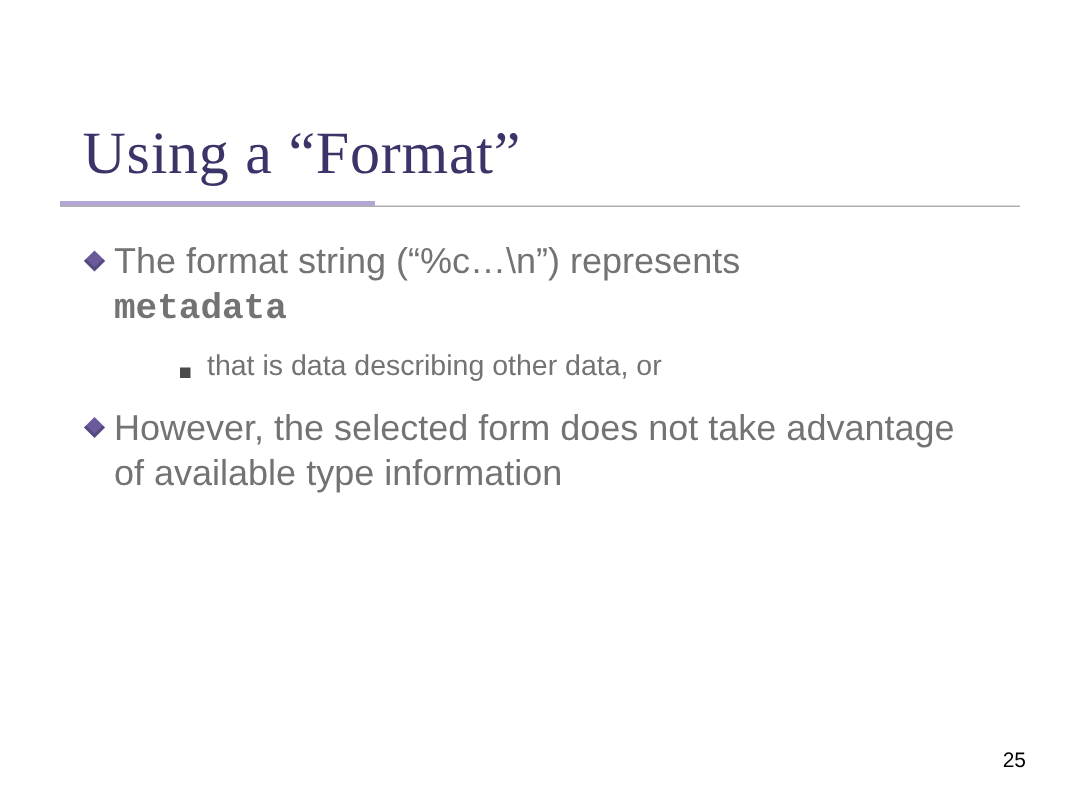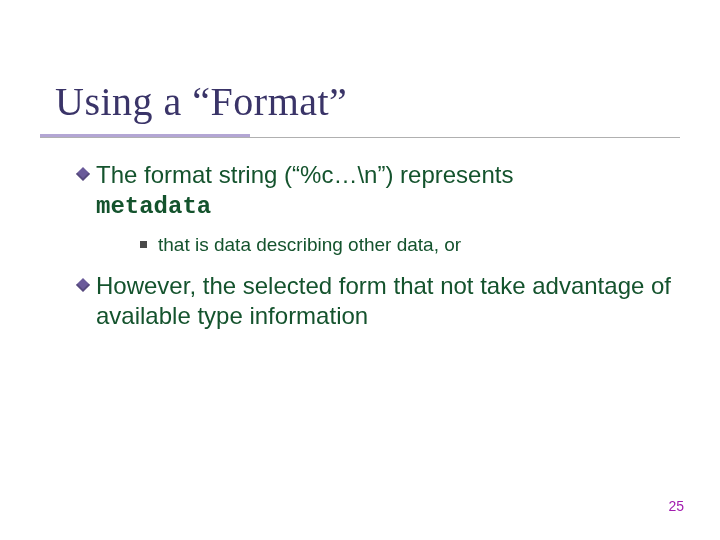--- a/index.html
+++ b/index.html
@@ -46,24 +46,24 @@
   .title-underline .line {
     position: absolute;
     left: 0;
     top: 3px;
     width: 640px;
     height: 1px;
     background: #b0b0b0;
   }
   .body {
     position: absolute;
-    left: 76px;
+    left: 56px;
     top: 160px;
     width: 600px;
-    color: #14532d;
+    color: #737373;
   }
   .lvl1 {
     display: flex;
     align-items: flex-start;
     margin-bottom: 10px;
   }
   .lvl1 .bullet {
     flex: 0 0 auto;
     width: 20px;
     color: #5a4a8a;
@@ -82,21 +82,21 @@
   }
   .lvl1 .text {
     font-size: 24px;
     line-height: 30px;
   }
   .lvl2-group {
     margin: 8px 0 14px 0;
   }
   .lvl2 {
     display: flex;
-    align-items: flex-start;
+    align-items: flex-end;
     margin-left: 60px;
     margin-bottom: 4px;
   }
   .lvl2 .bullet {
     flex: 0 0 auto;
     width: 22px;
   }
   .lvl2 .square {
     display: inline-block;
     width: 7px;
@@ -107,21 +107,21 @@
   }
   .lvl2 .text {
     font-size: 19px;
     line-height: 25px;
   }
   .pagenum {
     position: absolute;
     right: 36px;
     bottom: 26px;
     font-size: 14px;
-    color: #a21caf;
+    color: #000000;
     font-family: Verdana, Geneva, sans-serif;
   }
   b { font-weight: 700; font-family: Liberation Mono, monospace; }
 </style>
 </head>
 <body>
 
 <div class="slide">
 
   <div class="title">Using a “Format”</div>
@@ -142,19 +142,19 @@
 
     <div class="lvl2-group">
       <div class="lvl2">
         <span class="bullet"><span class="square"></span></span>
         <span class="text">that is data describing other data, or</span>
       </div>
     </div>
 
     <div class="lvl1">
       <span class="bullet"><span class="diamond"></span></span>
-      <span class="text">However, the selected form that not take advantage of available type information</span>
+      <span class="text">However, the selected form does not take advantage of available type information</span>
     </div>
 
   </div>
 
   <div class="pagenum">25</div>
 </div>
 
 </body></html>

